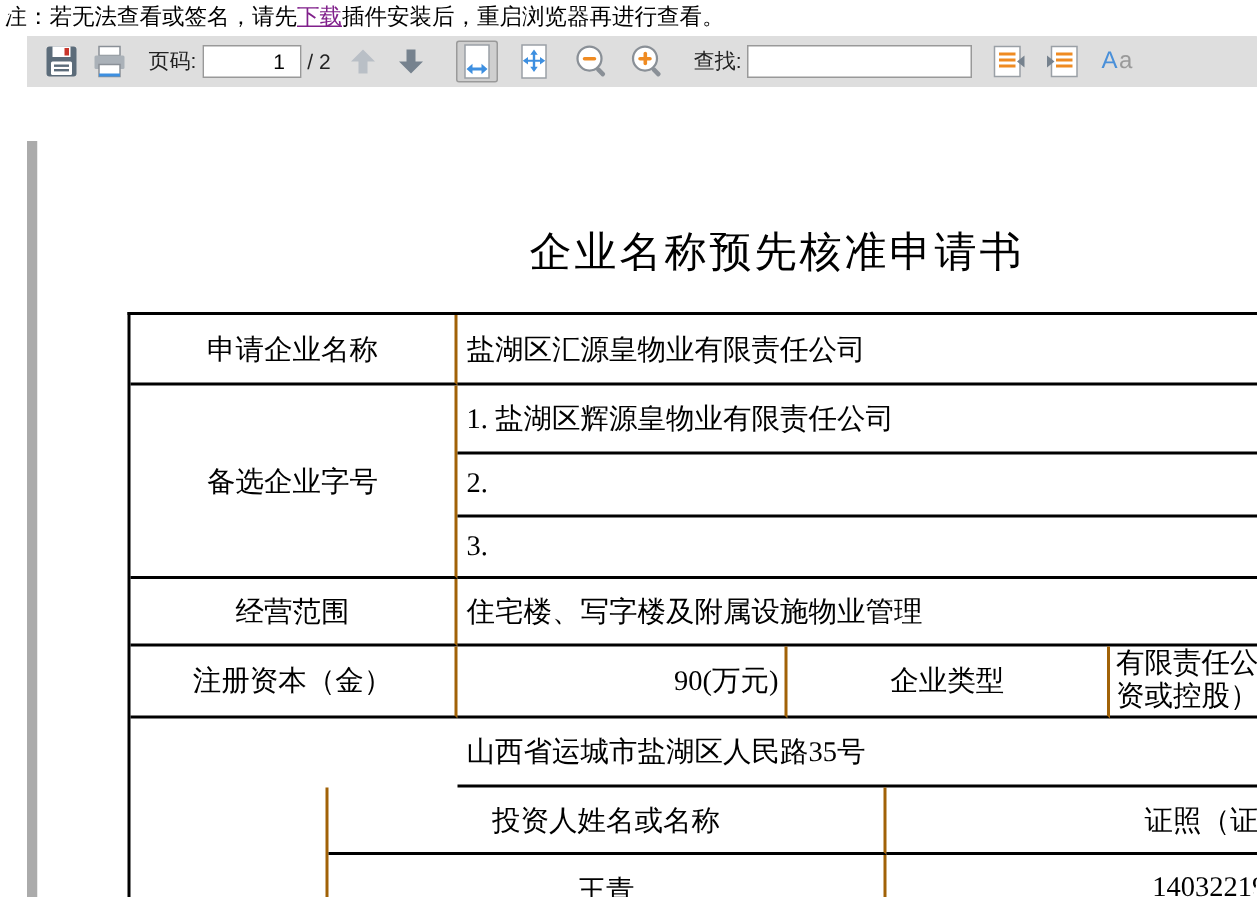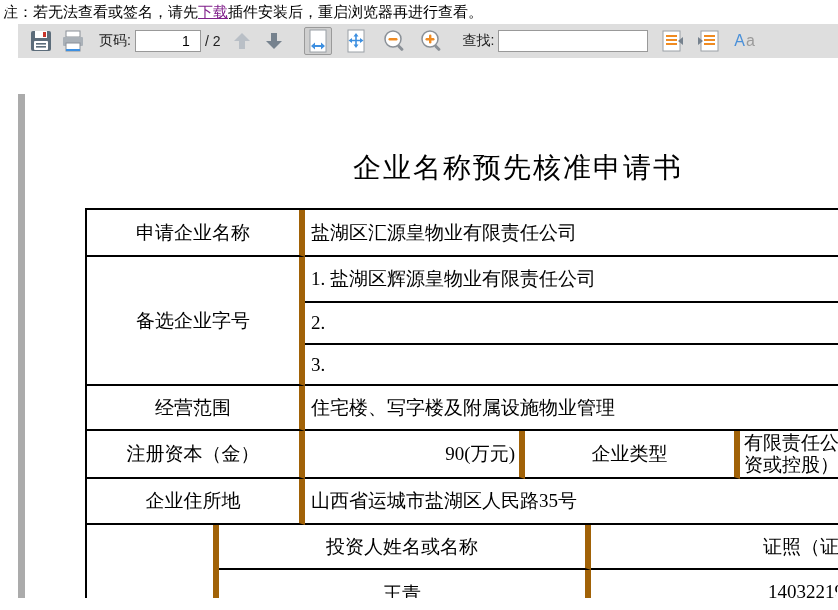--- a/index.html
+++ b/index.html
@@ -26,21 +26,21 @@
   
   .viewer{position:absolute;left:0;top:58px;width:838px;height:504px;background:#fff;overflow:hidden;margin-top:36px;}
   .vstrip{position:absolute;left:18px;top:0;width:7px;height:504px;background:#ababab;}
   .page{position:absolute;left:25px;top:0;width:1085px;height:504px;background:#fff;
         font-family:"Liberation Serif","DejaVu Serif",serif;color:#000;}
   .doctitle{position:absolute;left:328px;top:55px;font-size:28px;letter-spacing:2px;white-space:nowrap;}
   .ftable{position:absolute;left:60px;top:114px;width:1000px;height:430px;
           border-top:2px solid #000;border-left:2px solid #000;}
   .c{position:absolute;box-sizing:border-box;display:flex;align-items:center;
      font-size:19px;white-space:nowrap;overflow:visible;}
-  .br{border-right:6px solid #a16207;} .bb{border-bottom:2px solid #000;}
+  .br{border-right:2px solid #a16207;} .bb{border-bottom:2px solid #000;}
   .lab{justify-content:center;}
   .val{padding-left:6px;}
   .rgt{justify-content:flex-end;padding-right:4px;}
   .ctr{justify-content:center;}
   .two{flex-direction:column;align-items:flex-start;justify-content:center;
        padding-left:4px;line-height:22px;}
   .topalign{align-items:flex-start;padding-top:11px;}
   
   .footer{position:absolute;left:0;top:562px;width:838px;height:44px;background:#ececec;}
   .btn{position:absolute;top:5px;width:136px;height:35px;background:#14a1ea;
@@ -178,21 +178,20 @@
         <div class="c val bb" style="left:218px;top:176px;width:782px;height:45px">住宅楼、写字楼及附属设施物业管理</div>
 
         <div class="c lab br bb" style="left:0;top:221px;width:218px;height:48px">注册资本（金）</div>
         <div class="c rgt br bb" style="left:218px;top:221px;width:220px;height:48px">90(万元)</div>
         <div class="c lab br bb" style="left:438px;top:221px;width:215px;height:48px">企业类型</div>
         <div class="c two bb" style="left:653px;top:221px;width:347px;height:48px">
             <span>有限责任公司（自然人投</span>
             <span>资或控股）</span>
           </div>
 
-        <div class="c lab br bb" style="left:0;top:269px;width:218px;height:46px">企业住所地</div>
         <div class="c val bb" style="left:218px;top:269px;width:782px;height:46px">山西省运城市盐湖区人民路35号</div>
 
         <div class="c br" style="left:0;top:315px;width:132px;height:115px"></div>
         <div class="c ctr br bb" style="left:132px;top:315px;width:372px;height:45px">投资人姓名或名称</div>
         <div class="c ctr bb" style="left:504px;top:315px;width:496px;height:45px">证照（证件）号码</div>
         <div class="c ctr br topalign" style="left:132px;top:360px;width:372px;height:70px">王青</div>
         <div class="c ctr topalign" style="left:504px;top:360px;width:496px;height:70px">140322199504011</div>
       </div>
     </div>
   </div>

